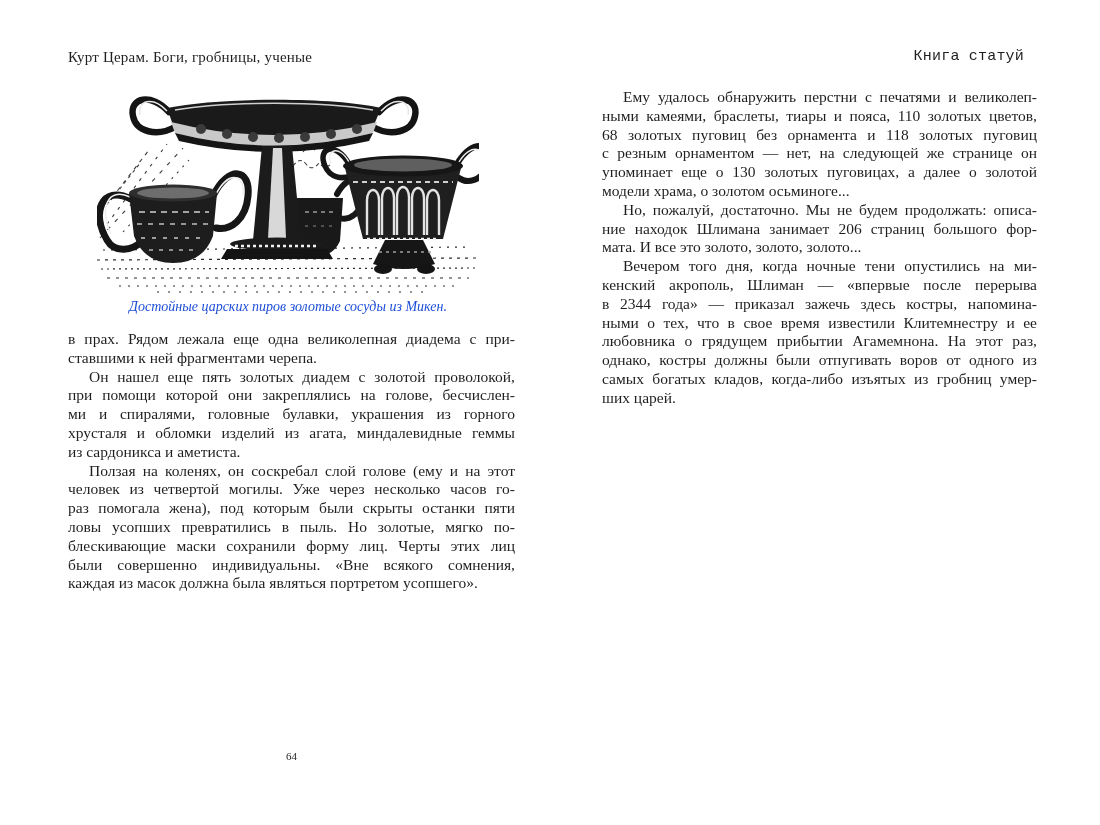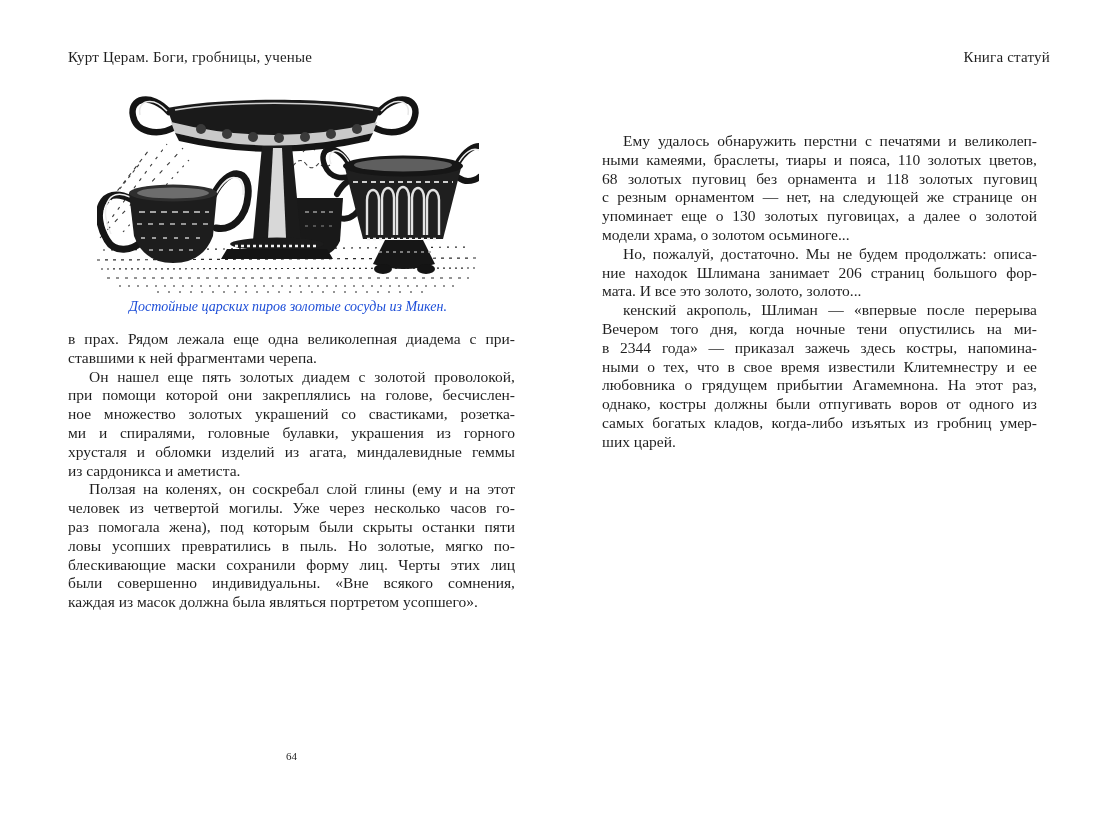--- a/index.html
+++ b/index.html
@@ -15,21 +15,21 @@
   }
   .running-head {
     position: absolute;
     top: 47px;
     font-size: 15px;
     line-height: 20px;
     letter-spacing: 0.2px;
     white-space: nowrap;
   }
   .running-head.left  { left: 68px; }
-  .running-head.right { right: 50px; }
+  .running-head.right { right: 76px; font-family: Liberation Mono, monospace; }
   .figure {
     position: absolute;
     left: 97px;
     top: 92px;
     width: 382px;
     height: 202px;
     margin: 0;
   }
   .figure svg { display: block; width: 100%; height: 100%; }
   .caption {
@@ -38,21 +38,21 @@
     top: 298px;
     width: 382px;
     text-align: center;
     font-style: italic;
     font-size: 14px;
     line-height: 18px;
     color: #1d4ed8;
   }
   .column { position: absolute; }
   .col-left  { left: 68px;  top: 330px; width: 447px; }
-  .col-right { left: 602px; top: 88px;  width: 435px; margin-top: 44px; }
+  .col-right { left: 602px; top: 88px;  width: 435px; }
   .para { margin: 0; }
   .line {
     font-size: 15.5px;
     line-height: 18.8px;
     text-align: justify;
     text-align-last: justify;
     white-space: normal;
   }
   .line.last { text-align-last: left; }
   .para.indent .line:first-child { text-indent: 21px; }
@@ -170,27 +170,26 @@
   <div class="caption">Достойные царских пиров золотые сосуды из Микен.</div>
 
   <div class="column col-left">
       <div class="para">
         <div class="line">в прах. Рядом лежала еще одна великолепная диадема с при-</div>
         <div class="line last">ставшими к ней фрагментами черепа.</div>
       </div>
       <div class="para indent">
         <div class="line">Он нашел еще пять золотых диадем с золотой проволокой,</div>
         <div class="line">при помощи которой они закреплялись на голове, бесчислен-</div>
-        <div class="line">ное множество золотых украшений со свастиками, розетка-</div>
         <div class="line">ми и спиралями, головные булавки, украшения из горного</div>
         <div class="line">хрусталя и обломки изделий из агата, миндалевидные геммы</div>
         <div class="line last">из сардоникса и аметиста.</div>
       </div>
       <div class="para indent">
-        <div class="line">Ползая на коленях, он соскребал слой глины (ему и на этот</div>
+        <div class="line">Ползая на коленях, он соскребал слой голове (ему и на этот</div>
         <div class="line">человек из четвертой могилы. Уже через несколько часов го-</div>
         <div class="line">раз помогала жена), под которым были скрыты останки пяти</div>
         <div class="line">ловы усопших превратились в пыль. Но золотые, мягко по-</div>
         <div class="line">блескивающие маски сохранили форму лиц. Черты этих лиц</div>
         <div class="line">были совершенно индивидуальны. «Вне всякого сомнения,</div>
         <div class="line last">каждая из масок должна была являться портретом усопшего».</div>
       </div>
     </div>
 
   <div class="column col-right">
@@ -201,22 +200,22 @@
         <div class="line">с резным орнаментом — нет, на следующей же странице он</div>
         <div class="line">упоминает еще о 130 золотых пуговицах, а далее о золотой</div>
         <div class="line last">модели храма, о золотом осьминоге...</div>
       </div>
       <div class="para indent">
         <div class="line">Но, пожалуй, достаточно. Мы не будем продолжать: описа-</div>
         <div class="line">ние находок Шлимана занимает 206 страниц большого фор-</div>
         <div class="line last">мата. И все это золото, золото, золото...</div>
       </div>
       <div class="para indent">
+        <div class="line">Вечером того дня, когда ночные тени опустились на ми-</div>
         <div class="line">кенский акрополь, Шлиман — «впервые после перерыва</div>
-        <div class="line">Вечером того дня, когда ночные тени опустились на ми-</div>
         <div class="line">в 2344 года» — приказал зажечь здесь костры, напомина-</div>
         <div class="line">ными о тех, что в свое время известили Клитемнестру и ее</div>
         <div class="line">любовника о грядущем прибытии Агамемнона. На этот раз,</div>
         <div class="line">однако, костры должны были отпугивать воров от одного из</div>
         <div class="line">самых богатых кладов, когда-либо изъятых из гробниц умер-</div>
         <div class="line last">ших царей.</div>
       </div>
     </div>
 
   <div class="folio">64</div>

